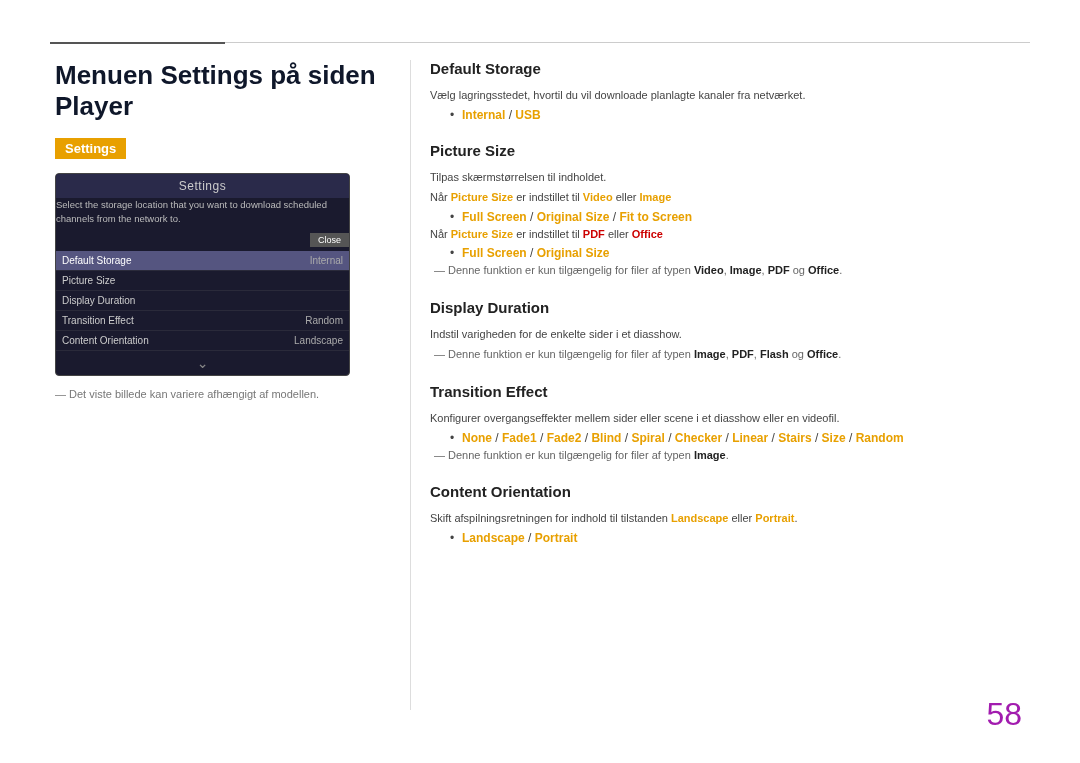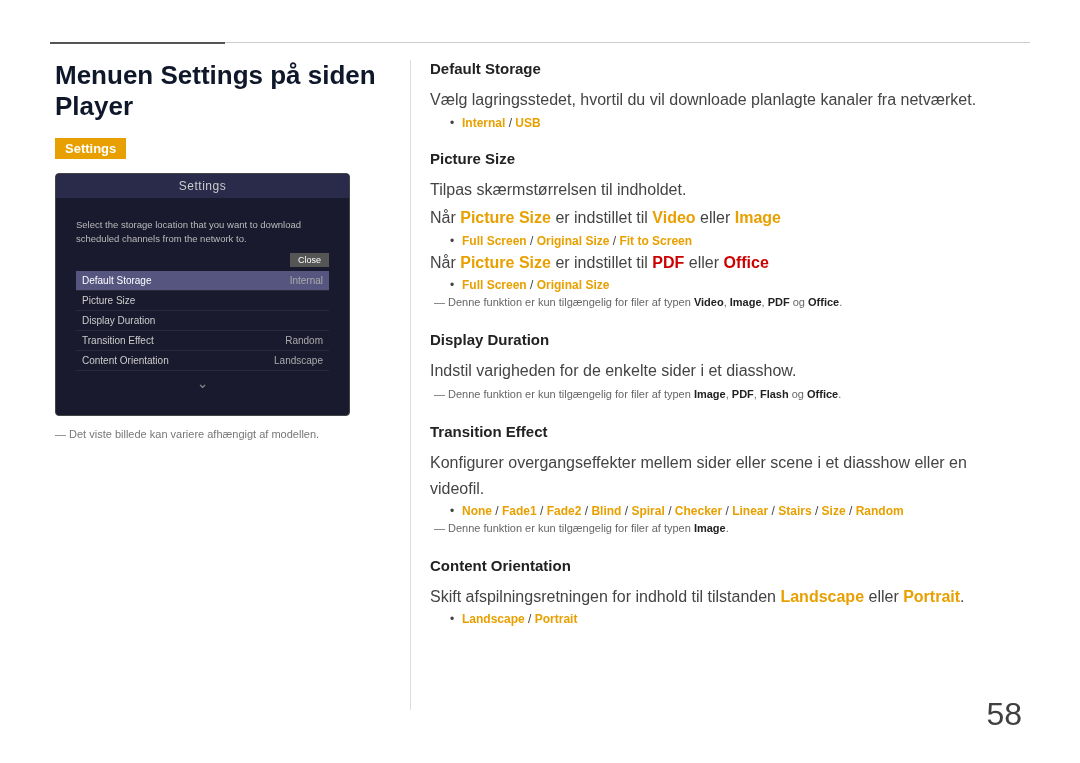--- a/index.html
+++ b/index.html
@@ -29,21 +29,21 @@
       width: 175px;
       height: 2px;
       background: #555;
     }
 
     .page-number {
       position: absolute;
       bottom: 30px;
       right: 58px;
       font-size: 32px;
-      color: #404040;
+      color: #a21caf;
       font-weight: 300;
     }
 
     .left-column {
       position: absolute;
       top: 60px;
       left: 55px;
       width: 340px;
     }
 
@@ -83,21 +83,21 @@
     .device-title-bar {
       background: #2a2a4a;
       color: #ccc;
       text-align: center;
       font-size: 12px;
       padding: 5px 0;
       letter-spacing: 0.5px;
     }
 
     .device-body {
-      padding: 20px;
+      padding: 0;
     }
 
     .device-subtitle {
       color: #bbb;
       font-size: 9.5px;
       margin-bottom: 8px;
       line-height: 1.4;
     }
 
     .device-menu-item {
@@ -155,21 +155,21 @@
 
     .section-title {
       font-size: 15px;
       font-weight: bold;
       color: #222;
       margin-bottom: 6px;
       padding-bottom: 4px;
     }
 
     .section-text {
-      font-size: 16px;
+      font-size: 11px;
       color: #444;
       line-height: 1.6;
       margin-bottom: 3px;
     }
 
     .bullet-item {
       font-size: 12px;
       color: #444;
       margin-left: 32px;
       margin-bottom: 2px;

